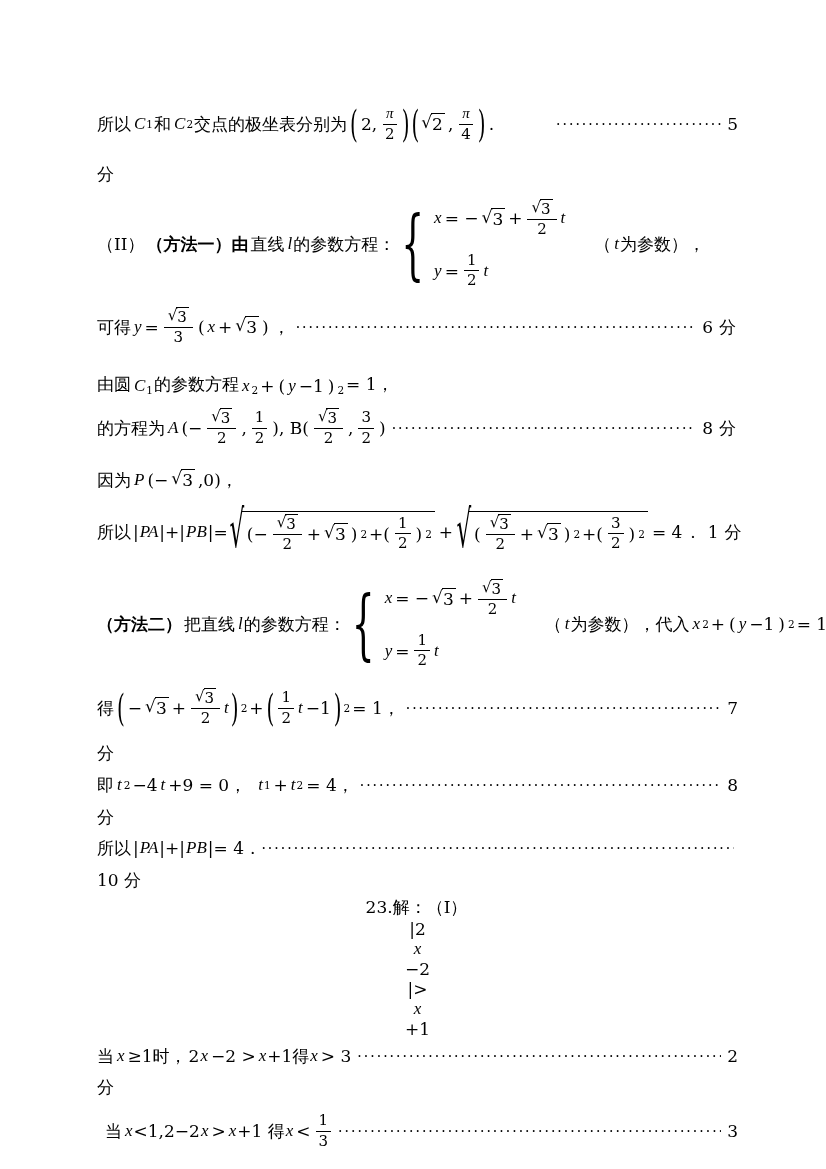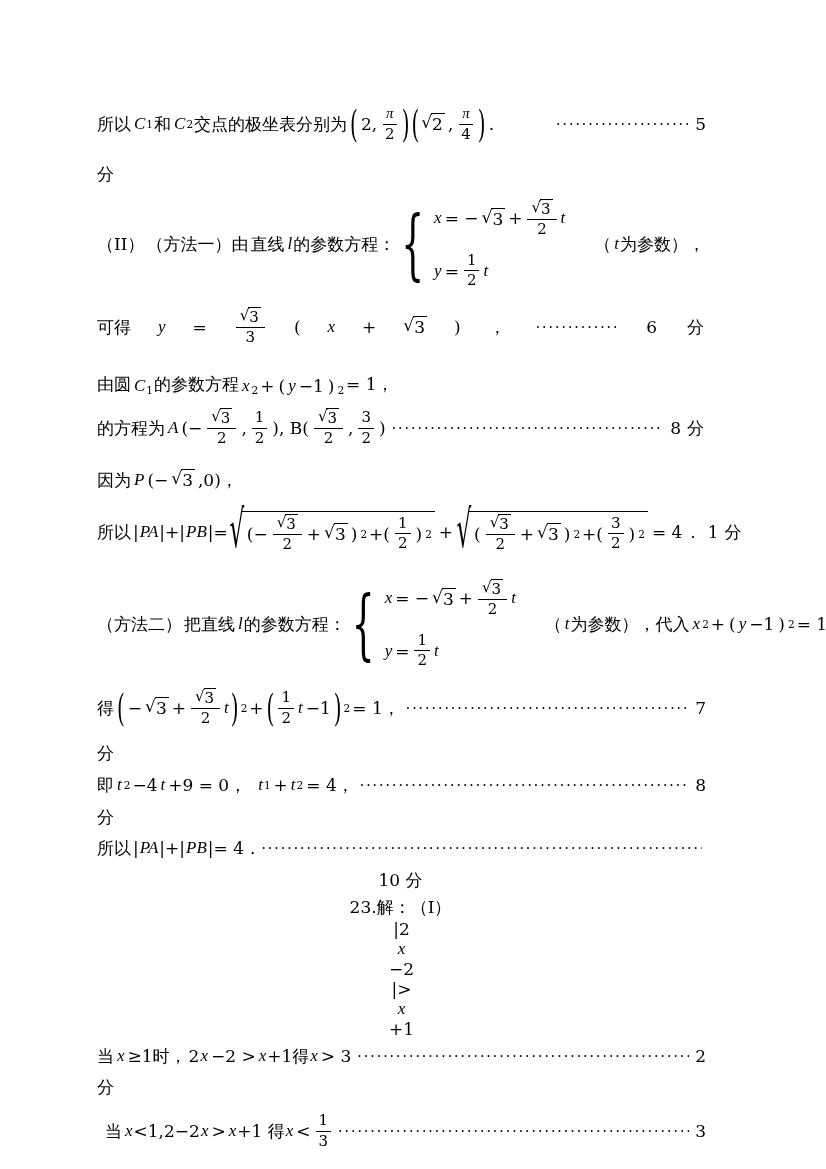--- a/index.html
+++ b/index.html
@@ -1,23 +1,23 @@
 <!DOCTYPE html>
 <html><head>
 <meta charset="utf-8">
 <style>
   html,body{margin:0;padding:0;background:#fff;}
   body{width:826px;height:1169px;overflow:hidden;color:#000;
        font-family:"DejaVu Serif","Liberation Serif",serif;font-size:17px;}
-  .page{padding:98px 120px 0 97px;}
+  .page{padding:98px 88px 0 97px;}
   .row{display:flex;align-items:center;white-space:nowrap;}
   .cn{margin-right:2px;}
   .up{margin:0 2px;}
   .v{font-style:italic;margin:0 1px;font-family:"Liberation Serif","DejaVu Serif",serif;}
-  .bd{font-weight:normal;}
+  .bd{font-weight:bold;}
   .sp{font-size:10.5px;vertical-align:7px;margin-left:1px;}
   .sb{font-size:10.5px;vertical-align:-4px;margin-right:1px;}
   .fr{display:inline-flex;flex-direction:column;align-items:center;font-size:15px;
       line-height:1.15;margin:0 3px;vertical-align:middle;}
   .fr .nu{border-bottom:1px solid #000;padding:0 3px 1px;display:inline-flex;justify-content:center;}
   .fr .de{padding-top:1px;text-align:center;}
   .sq{display:inline-flex;align-items:flex-start;margin:0 1px;}
   .sq .rad{line-height:1.15;margin-right:-1px;}
   .sq .rc{border-top:1px solid #000;padding:0 2px 0 1px;line-height:1.2;}
   .sqb{display:inline-flex;align-items:center;margin:0 2px;}
@@ -28,25 +28,25 @@
   .sys{display:inline-flex;align-items:center;margin:0 4px;}
   .brace{display:inline-block;font-size:36px;line-height:1;transform:scaleY(2.15);
          margin-right:9px;font-weight:300;}
   .sysrows{display:inline-flex;flex-direction:column;gap:14px;align-items:flex-start;}
   .eq{display:inline-flex;align-items:center;}
   .lead{flex:1 1 0;min-width:0;overflow:hidden;white-space:nowrap;margin:0 4px;
         font-size:14px;letter-spacing:2px;align-self:center;}
   .score{margin-left:2px;}
   .ml6{margin-left:6px;} .ml10{margin-left:10px;} .ml24{margin-left:24px;} .ml60{margin-left:60px;}
   .r1{min-height:52px;} .r2{min-height:32px;margin-top:8px;} .r3{min-height:92px;margin-top:8px;}
-  .r4{min-height:54px;margin-top:10px;gap:24px;} .r5{min-height:36px;margin-top:6px;align-items:flex-end;}
+  .r4{min-height:54px;margin-top:10px;} .r5{min-height:36px;margin-top:6px;align-items:flex-end;}
   .r6{min-height:52px;margin-top:6px;} .r7{min-height:36px;margin-top:8px;}
   .r8{min-height:64px;margin-top:2px;} .r9{min-height:92px;margin-top:14px;}
   .r10{min-height:60px;margin-top:8px;} .r11{min-height:30px;} .r12{min-height:34px;}
-  .r13{min-height:30px;} .r14{min-height:32px;} .r15{min-height:32px;justify-content:center;} .r16{min-height:34px;flex-direction:column;}
+  .r13{min-height:30px;} .r14{min-height:32px;} .r15{min-height:32px;} .r16{min-height:34px;flex-direction:column;}
   .r17{min-height:34px;} .r18{min-height:28px;} .r19{min-height:52px;margin-top:4px;padding-left:8px;}
 </style>
 </head>
 <body>
 
 <div class="page">
 
   <div class="row r1">
     <span class="cn">所以</span>
       <span class="v">C</span>

